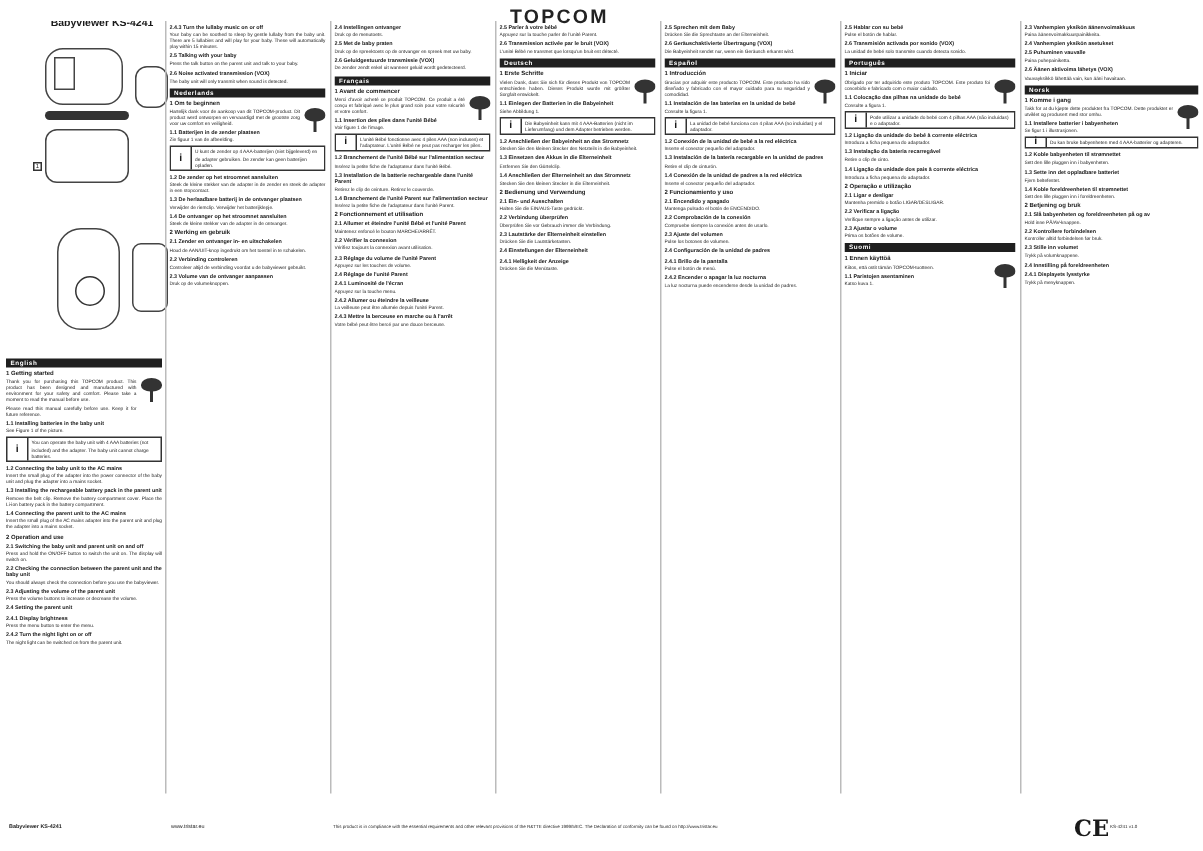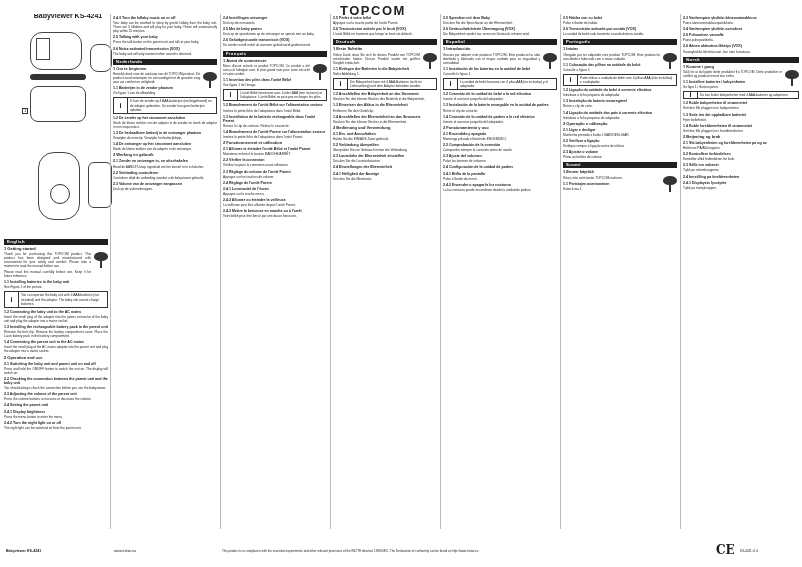--- a/index.html
+++ b/index.html
@@ -15,21 +15,21 @@
   .notebox { border: 0.6px solid #333; display: flex; margin: 2px 0; }
   .notebox .ico { width: 14px; border-right: 0.6px solid #333; display: flex; align-items: center; justify-content: center; font-size: 7px; font-weight: bold; }
   .notebox .txt { padding: 1px 2px; flex: 1; }
   .tree { float: right; width: 14px; height: 16px; margin: 0 0 2px 3px; position: relative; }
   .tree .crown { position: absolute; left: 0; top: 0; width: 14px; height: 9px; background: #333; border-radius: 50% 50% 45% 45%; }
   .tree .trunk { position: absolute; left: 6px; top: 8px; width: 2px; height: 8px; background: #333; }
   .divider { position: absolute; top: 14px; width: 0.6px; height: 515px; background: #bbb; }
   .title-c1 { font-weight: bold; font-size: 7px; text-align: center; margin-bottom: 4px; }
   .diagram { border: 0.6px solid #444; border-radius: 12px; position: relative; }
   .footer { position: absolute; top: 549px; font-size: 3.6px; color: #222; }
-  .ce { position: absolute; left: 716px; top: 543px; font-size: 12px; font-weight: bold; font-family: "DejaVu Serif", serif; }
+  .ce { position: absolute; left: 716px; top: 543px; font-size: 15px; font-weight: bold; font-family: "DejaVu Serif", serif; }
 </style>
 </head>
 <body>
 
 <div class="page">
   <div class="logo">TOPCOM</div>
 
   <div class="col" id="c1" style="left:22px;width:92px;">
     <div class="title-c1">Babyviewer KS-4241</div>
     <div style="position:relative;height:120px;">

